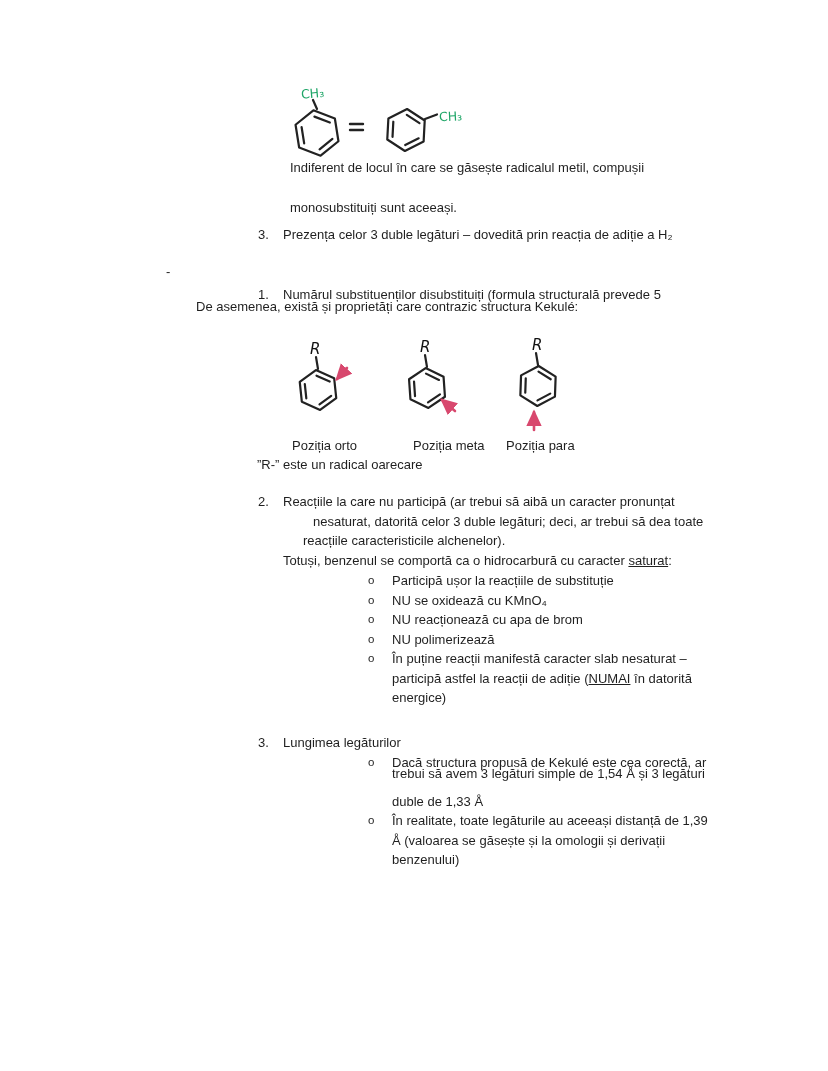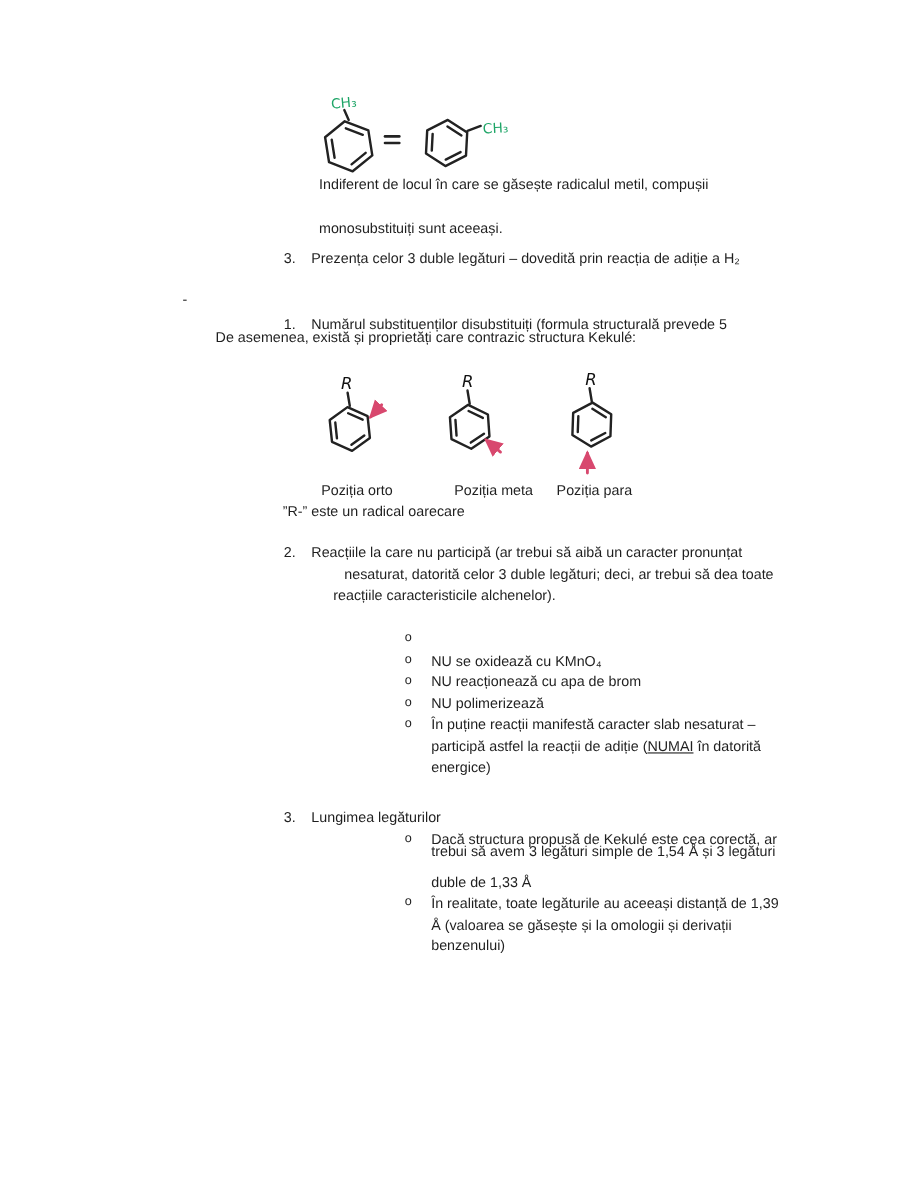--- a/index.html
+++ b/index.html
@@ -97,22 +97,26 @@
 
   <div class="ln" style="left:292px;top:436px;">Poziția orto</div>
   <div class="ln" style="left:413px;top:436px;">Poziția meta</div>
   <div class="ln" style="left:506px;top:436px;">Poziția para</div>
   <div class="ln" style="left:257px;top:455px;">”R-” este un radical oarecare</div>
 
   <div class="marker" style="left:258px;top:492px;">2.</div>
   <div class="ln" style="left:283px;top:492px;">Reacțiile la care nu participă (ar trebui să aibă un caracter pronunțat</div>
   <div class="ln" style="left:283px;top:511.5px;margin-left:30px;">nesaturat, datorită celor 3 duble legături; deci, ar trebui să dea toate</div>
   <div class="ln" style="left:283px;top:531px;margin-left:20px;">reacțiile caracteristicile alchenelor).</div>
+  <div class="ln" style="left:283px;top:550.5px;">
+    <span>Totuși, benzenul se comportă ca o hidrocarbură cu caracter </span><span class="u">saturat</span><span>:</span>
+  </div>
 
   <div class="marker obullet" style="left:368px;top:571px;">o</div>
+  <div class="ln" style="left:392px;top:571px;">Participă ușor la reacțiile de substituție</div>
   <div class="marker obullet" style="left:368px;top:590.5px;">o</div>
   <div class="ln" style="left:392px;top:590.5px;">NU se oxidează cu KMnO₄</div>
   <div class="marker obullet" style="left:368px;top:610px;">o</div>
   <div class="ln" style="left:392px;top:610px;">NU reacționează cu apa de brom</div>
   <div class="marker obullet" style="left:368px;top:629.5px;">o</div>
   <div class="ln" style="left:392px;top:629.5px;text-align:right;">NU polimerizează</div>
   <div class="marker obullet" style="left:368px;top:649px;">o</div>
   <div class="ln" style="left:392px;top:649px;">În puține reacții manifestă caracter slab nesaturat –</div>
   <div class="ln" style="left:392px;top:668.5px;">
     <span>participă astfel la reacții de adiție (</span><span class="u">NUMAI</span><span> în datorită</span>

